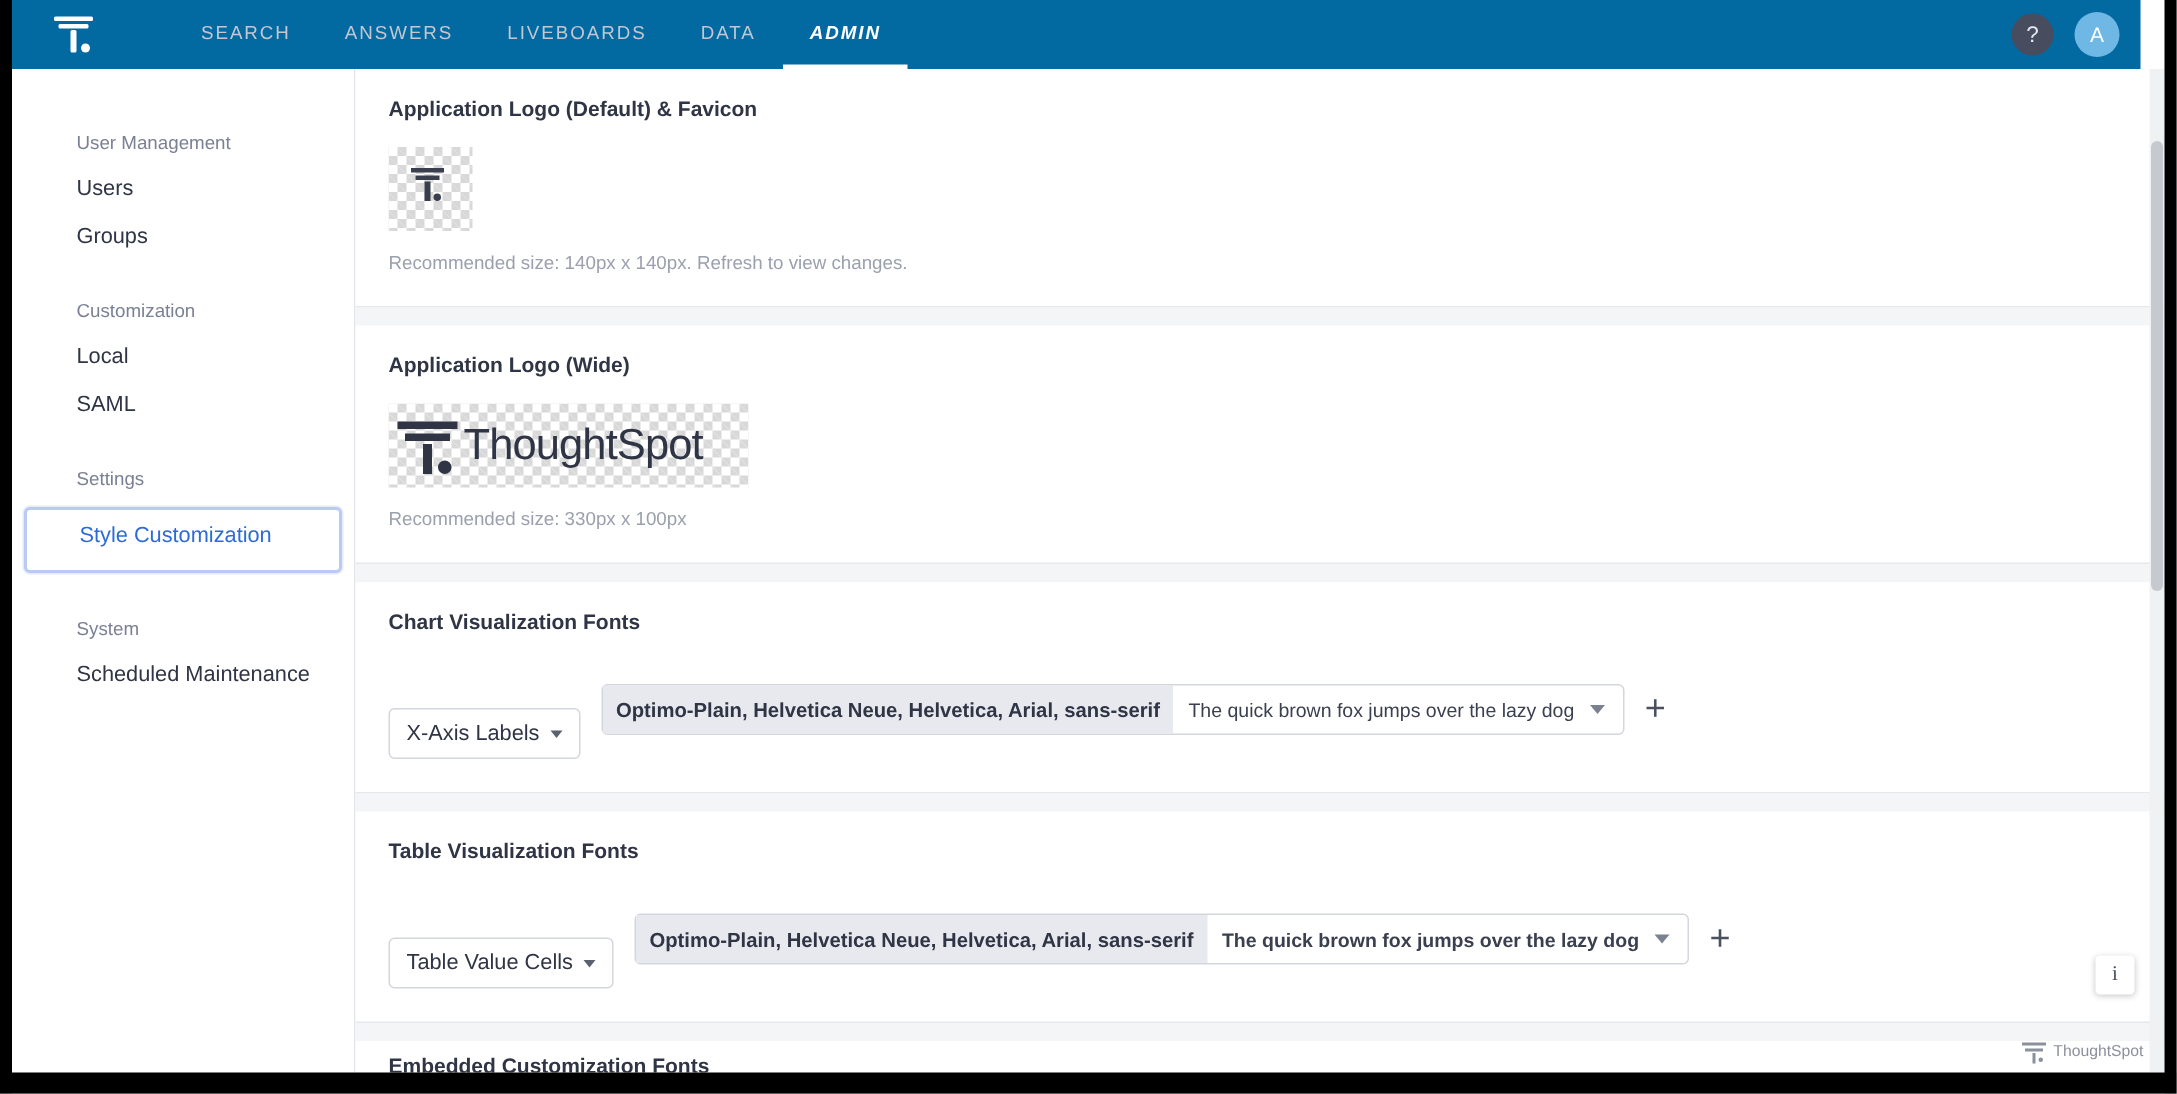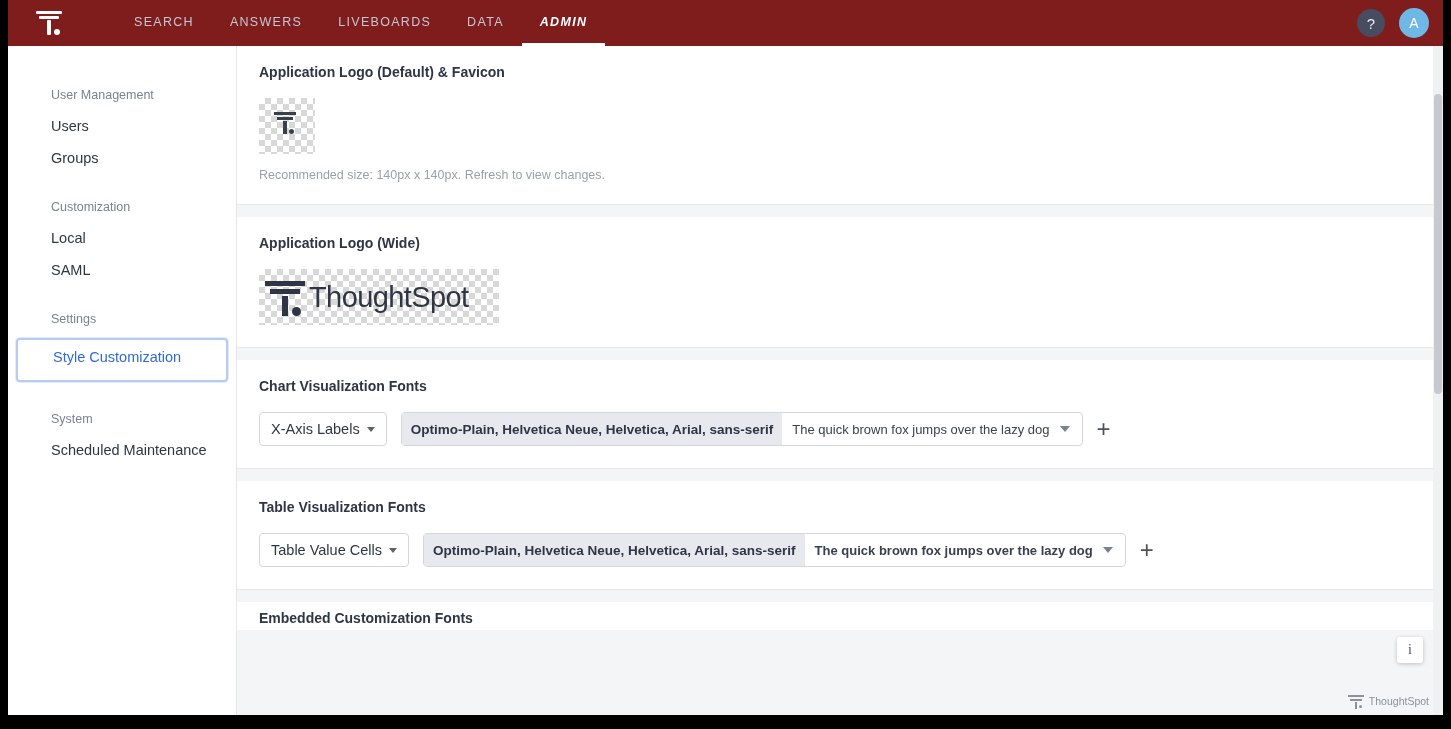--- a/index.html
+++ b/index.html
@@ -13,23 +13,23 @@
   #app {
     position: relative;
     width: 1451px; height: 729px;
     background: #ffffff;
     overflow: hidden;
   }
 
   
   .topnav {
     position: absolute;
-    left: 8px; top: 0; right: 8px;
+    left: 8px; top: 0; right: 24px;
     height: 46px;
-    background: #7f1d1d;
+    background: #0369a1;
     display: flex;
     align-items: center;
     padding: 0 14px 0 26px;
   }
   .logo-mark {
     width: 30px; height: 28px;
     position: relative;
     margin-right: 52px;
     flex: none;
   }
@@ -225,20 +225,21 @@
     border-radius: 4px;
     background: #ffffff;
     height: 34px;
     display: flex;
     align-items: center;
     padding: 0 11px;
     font-size: 14.5px;
     color: #2f3545;
     cursor: pointer;
     white-space: nowrap;
+    margin-top: 32px;
   }
   .caret {
     display: inline-block;
     margin-left: 7px;
     width: 0; height: 0;
     border-left: 4px solid transparent;
     border-right: 4px solid transparent;
     border-top: 5px solid #5c6170;
   }
   .font-select {
@@ -427,20 +428,21 @@
         <div class="card-title">Application Logo (Wide)</div>
         <div class="widelogo-box checker">
           <div class="wide-mark">
             <div class="wbar w1"></div>
             <div class="wbar w2"></div>
             <div class="wbar w3"></div>
             <div class="wdot"></div>
           </div>
           <div class="wide-text">ThoughtSpot</div>
         </div>
+        <div class="hint">Recommended size: 330px x 100px</div>
       </div>
 
       <div class="card-sep"></div>
 
       <div class="card">
         <div class="card-title">Chart Visualization Fonts</div>
         <div class="font-row">
           <div class="dropdown-btn">
             <span>X-Axis Labels</span>
             <span class="caret"></span>

